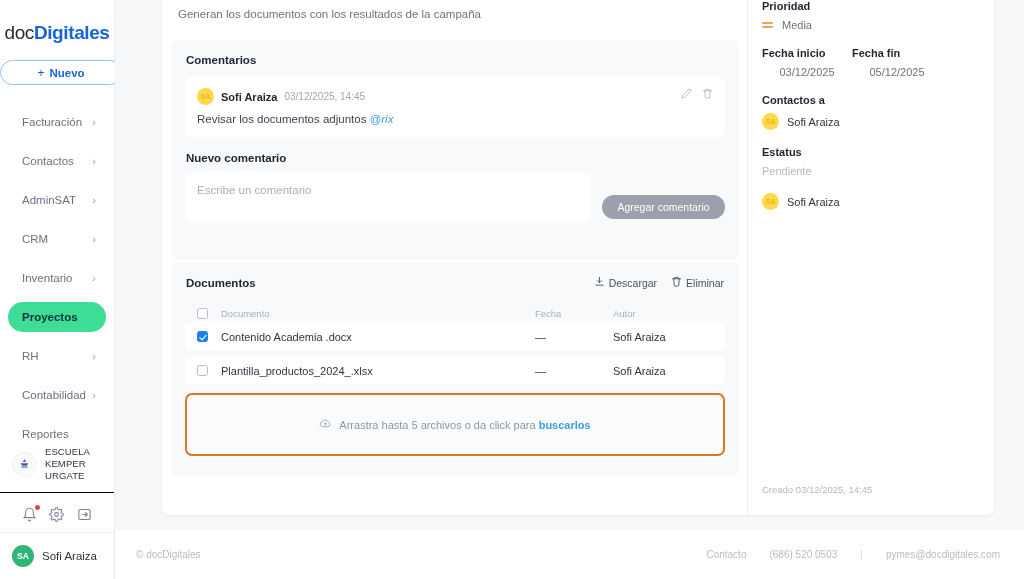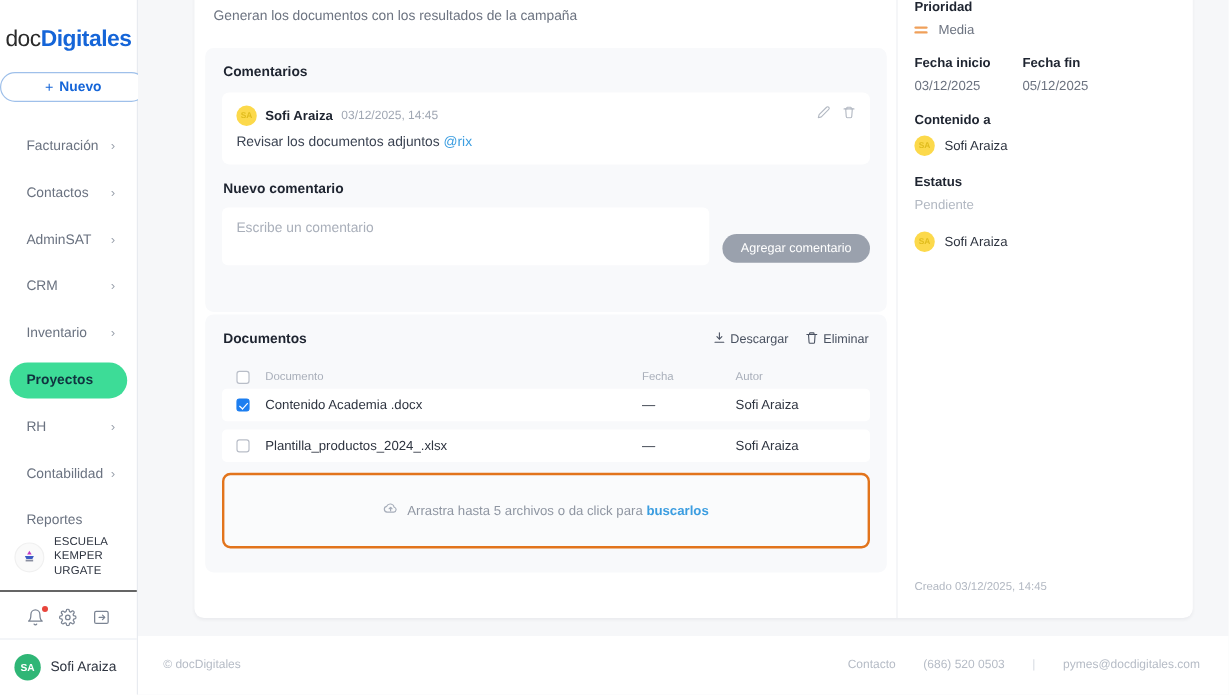--- a/index.html
+++ b/index.html
@@ -211,21 +211,21 @@
     display:flex; align-items:center; justify-content:center;
     flex-shrink: 0;
   }
   .c-author { font-size: 11px; font-weight: 700; color: #1e2430; }
   .c-time { font-size: 10px; color: #a0a7b3; }
   .c-body {
     margin-top: 8px;
     font-size: 11.5px;
     color: #3c4453;
   }
-  .mention { color: #3b9de0; }
+  .mention { color: #3b9de0; font-style: italic; }
   .c-actions {
     position: absolute;
     right: 12px; top: 11px;
     display: flex; gap: 10px;
     color: #b2b8c2;
   }
   .c-actions span { cursor: pointer; display: flex; }
 
   .sub-label {
     font-size: 11.5px;
@@ -340,21 +340,21 @@
     margin-bottom: 7px;
   }
   .field-block { margin-bottom: 16px; }
   .prio-row { display: flex; align-items: center; gap: 9px; }
   .prio-icon { display:flex; flex-direction:column; gap:2px; }
   .prio-icon i { display:block; width: 11px; height: 1.8px; background: #f0a05a; border-radius: 1px; }
   .prio-text { font-size: 11px; color: #6c7380; }
 
   .dates-row { display: flex; }
   .date-col { width: 90px; }
-  .date-val { font-size: 11px; color: #6c7380; }
+  .date-val { font-size: 11px; color: #6c7380; text-align: center; }
 
   .person-row { display: flex; align-items: center; gap: 8px; }
   .p-avatar {
     width: 17px; height: 17px; border-radius: 50%;
     background: #fcd94b; color: #e0bc1d;
     font-size: 7px; font-weight: 700;
     display:flex; align-items:center; justify-content:center;
     flex-shrink: 0;
   }
   .p-name { font-size: 11px; color: #2e3440; }
@@ -604,21 +604,21 @@
             <div class="field-label">Fecha inicio</div>
             <div class="date-val">03/12/2025</div>
           </div>
           <div class="date-col">
             <div class="field-label">Fecha fin</div>
             <div class="date-val">05/12/2025</div>
           </div>
         </div>
 
         <div class="field-block">
-          <div class="field-label">Contenido a</div>
+          <div class="field-label">Contactos a</div>
           <div class="person-row">
             <div class="p-avatar">SA</div>
             <div class="p-name">Sofi Araiza</div>
           </div>
         </div>
 
         <div class="field-block">
           <div class="field-label">Estatus</div>
           <div class="status-val">Pendiente</div>
         </div>

